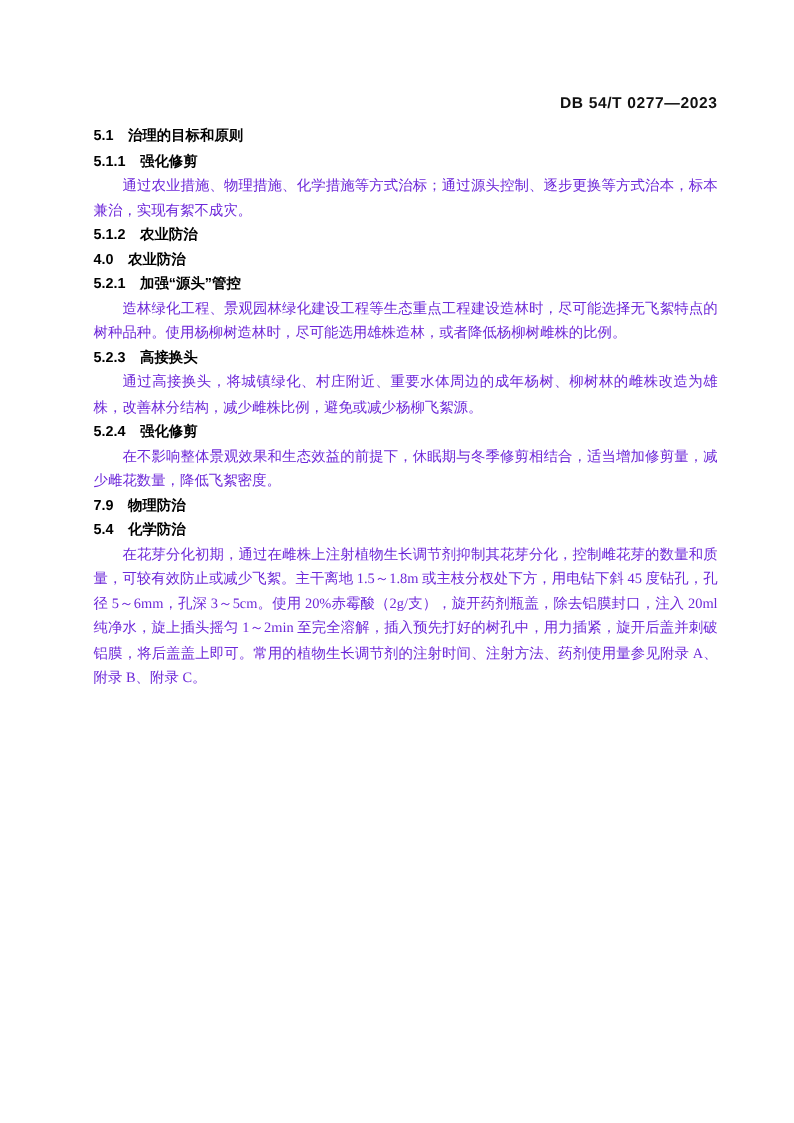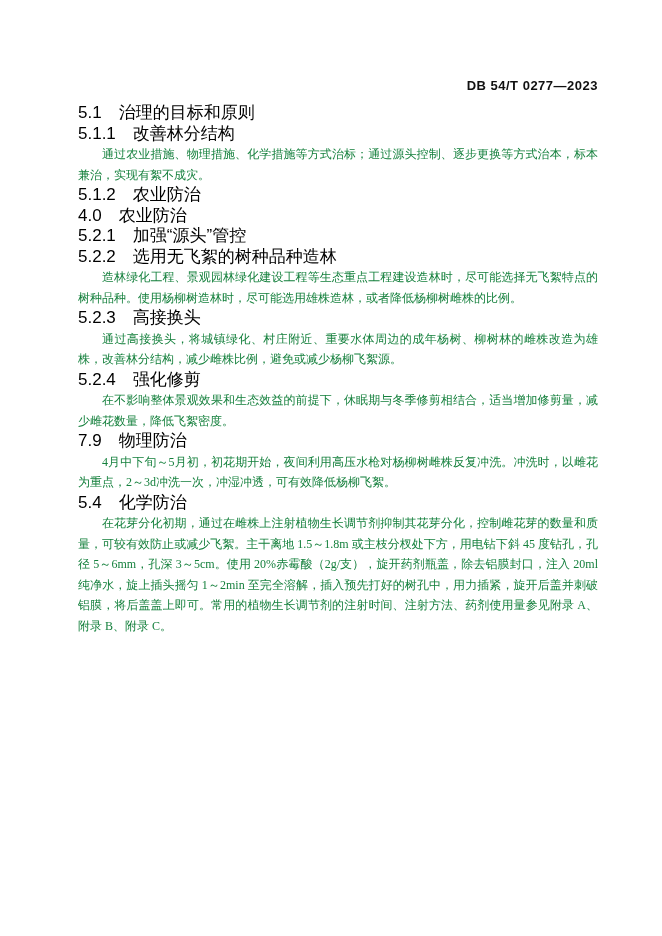--- a/index.html
+++ b/index.html
@@ -27,65 +27,63 @@
     color: #111;
   }
   .content {
     position: absolute;
     top: 103px;
     left: 78px;
     width: 520px;
   }
   .sec-h2, .sec-h3 {
     font-family: "Liberation Sans", sans-serif;
-    font-weight: normal;
-    font-size: 17px;
+    font-weight: bold;
+    font-size: 12px;
     line-height: 20.5px;
     margin: 0;
     padding: 0;
     color: #000;
   }
   .para {
     font-size: 12px;
     line-height: 20.5px;
     margin: 0;
     padding: 0;
     text-indent: 2em;
     text-align: justify;
-    color: #15803d;
+    color: #6d28d9;
   }
   .page-num {
     position: absolute;
     top: 855px;
     right: 72px;
     font-size: 12px;
     color: #333;
   }
 </style>
 </head>
 <body>
 
 <div class="page">
 
   <div class="doc-header">DB 54/T 0277—2023</div>
 
   <div class="content">
     <h2 class="sec-h2">5.1　治理的目标和原则</h2>
-    <h3 class="sec-h3">5.1.1　改善林分结构</h3>
+    <h3 class="sec-h3">5.1.1　强化修剪</h3>
     <p class="para">通过农业措施、物理措施、化学措施等方式治标；通过源头控制、逐步更换等方式治本，标本兼治，实现有絮不成灾。</p>
     <h3 class="sec-h3">5.1.2　农业防治</h3>
     <h2 class="sec-h2">4.0　农业防治</h2>
     <h3 class="sec-h3">5.2.1　加强“源头”管控</h3>
-    <h3 class="sec-h3">5.2.2　选用无飞絮的树种品种造林</h3>
     <p class="para">造林绿化工程、景观园林绿化建设工程等生态重点工程建设造林时，尽可能选择无飞絮特点的树种品种。使用杨柳树造林时，尽可能选用雄株造林，或者降低杨柳树雌株的比例。</p>
     <h3 class="sec-h3">5.2.3　高接换头</h3>
     <p class="para">通过高接换头，将城镇绿化、村庄附近、重要水体周边的成年杨树、柳树林的雌株改造为雄株，改善林分结构，减少雌株比例，避免或减少杨柳飞絮源。</p>
     <h3 class="sec-h3">5.2.4　强化修剪</h3>
     <p class="para">在不影响整体景观效果和生态效益的前提下，休眠期与冬季修剪相结合，适当增加修剪量，减少雌花数量，降低飞絮密度。</p>
     <h2 class="sec-h2">7.9　物理防治</h2>
-    <p class="para">4月中下旬～5月初，初花期开始，夜间利用高压水枪对杨柳树雌株反复冲洗。冲洗时，以雌花为重点，2～3d冲洗一次，冲湿冲透，可有效降低杨柳飞絮。</p>
     <h2 class="sec-h2">5.4　化学防治</h2>
     <p class="para">在花芽分化初期，通过在雌株上注射植物生长调节剂抑制其花芽分化，控制雌花芽的数量和质量，可较有效防止或减少飞絮。主干离地 1.5～1.8m 或主枝分杈处下方，用电钻下斜 45 度钻孔，孔径 5～6mm，孔深 3～5cm。使用 20%赤霉酸（2g/支），旋开药剂瓶盖，除去铝膜封口，注入 20ml 纯净水，旋上插头摇匀 1～2min 至完全溶解，插入预先打好的树孔中，用力插紧，旋开后盖并刺破铝膜，将后盖盖上即可。常用的植物生长调节剂的注射时间、注射方法、药剂使用量参见附录 A、附录 B、附录 C。</p>
   </div>
 
   <div class="page-num">2</div>
 
 </div>
 
 </body></html>

